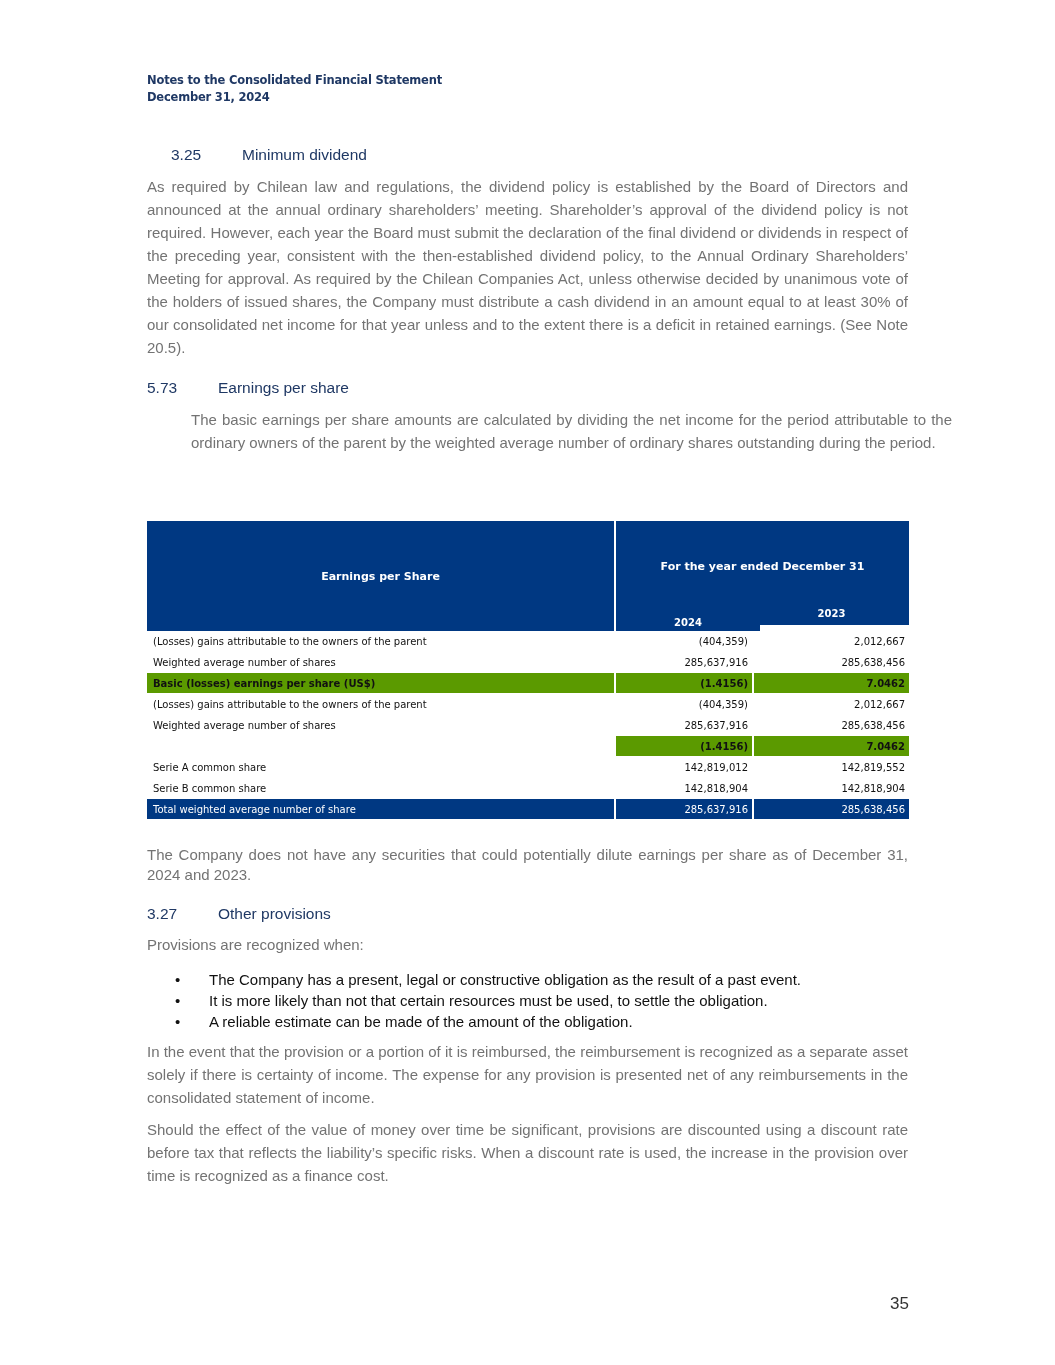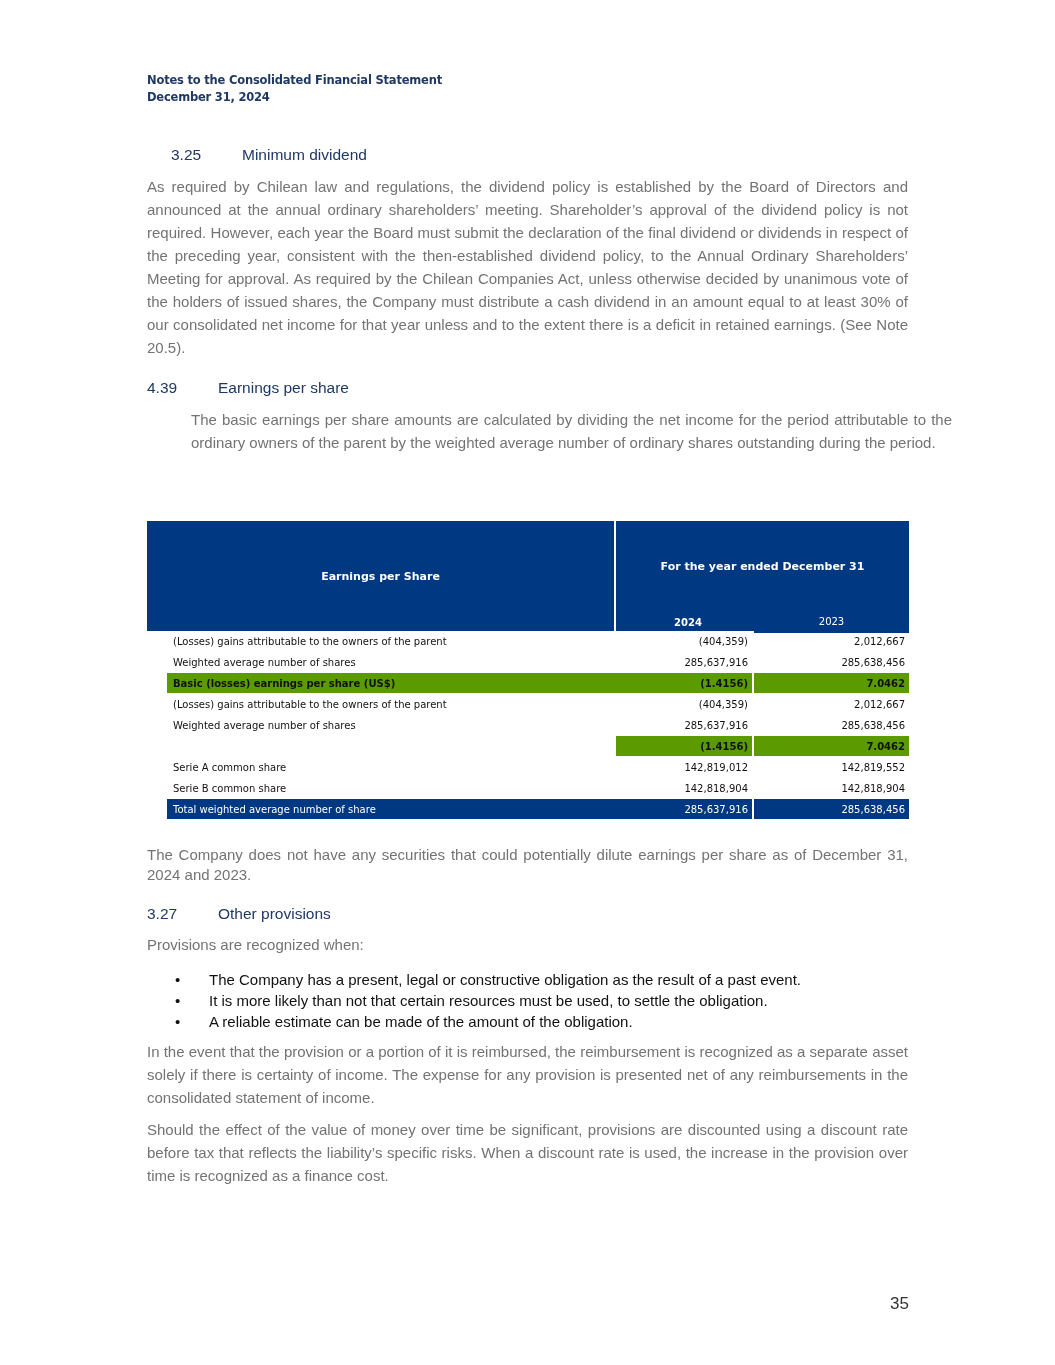--- a/index.html
+++ b/index.html
@@ -11,23 +11,23 @@
   .para { position: absolute; left: 147px; width: 761px; font-family: "Liberation Sans", sans-serif; font-size: 15px; color: #737373; line-height: 23px; text-align: justify; }
   .para.tight { line-height: 20px; }
   ul.bul { position: absolute; left: 147px; width: 761px; margin: 0; padding: 0; list-style: none; font-family: "Liberation Sans", sans-serif; font-size: 15px; color: #111; line-height: 21px; }
   ul.bul li { position: relative; padding-left: 62px; }
   ul.bul li .dot { position: absolute; left: 28px; top: 0; }
   .tbl { position: absolute; left: 147px; top: 521px; width: 762px; font-family: "DejaVu Sans", sans-serif; font-size: 10px; color: #111; }
   .tbl .head { position: relative; height: 110px; }
   .tbl .h-left { position: absolute; left: 0; top: 0; width: 467px; height: 110px; background: #003882; color: #fff; font-weight: bold; font-size: 11px; display: flex; align-items: center; justify-content: center; }
   .tbl .h-right { position: absolute; left: 469px; top: 0; width: 293px; height: 90px; background: #003882; color: #fff; font-weight: bold; font-size: 11px; display: flex; align-items: center; justify-content: center; padding-bottom: 8px; }
   .tbl .h-y1 { position: absolute; left: 469px; top: 92px; width: 144px; height: 18px; background: #003882; color: #fff; font-weight: bold; font-size: 10px; display: flex; align-items: center; justify-content: center; }
-  .tbl .h-y2 { position: absolute; left: 607px; top: 88px; width: 155px; height: 24px; background: #003882; color: #fff; font-weight: normal; font-size: 10px; display: flex; align-items: center; justify-content: center; }
+  .tbl .h-y2 { position: absolute; left: 607px; top: 80px; width: 155px; height: 24px; background: #003882; color: #fff; font-weight: bold; font-size: 10px; display: flex; align-items: center; justify-content: center; }
   .tbl .row { position: relative; height: 21px; }
-  .tbl .row .c0 { position: absolute; left: 0; top: 0; width: 461px; height: 20px; padding-left: 6px; display: flex; align-items: center; margin-left: 20px; }
+  .tbl .row .c0 { position: absolute; left: 0; top: 0; width: 461px; height: 20px; padding-left: 6px; display: flex; align-items: center; }
   .tbl .row .c1 { position: absolute; left: 469px; top: 0; width: 132px; height: 20px; padding-right: 4px; display: flex; align-items: center; justify-content: flex-end; }
   .tbl .row .c2 { position: absolute; left: 607px; top: 0; width: 151px; height: 20px; padding-right: 4px; display: flex; align-items: center; justify-content: flex-end; }
   .tbl .row.green .c0, .tbl .row.green .c1, .tbl .row.green .c2 { background: #5b9a00; font-weight: bold; color: #111; }
   .tbl .row.blue .c0, .tbl .row.blue .c1, .tbl .row.blue .c2 { background: #003882; font-weight: normal; color: #fff; }
   .pgnum { position: absolute; left: 890px; top: 1294px; font-family: "Liberation Sans", sans-serif; font-size: 17px; color: #333; }
 </style>
 </head>
 <body>
 
 <div class="page">
@@ -36,21 +36,21 @@
     <div>Notes to the Consolidated Financial Statement</div>
     <div>December 31, 2024</div>
   </div>
 
   <div class="sec" style="top:146px;margin-left:24px;">
     <span class="num">3.25</span><span>Minimum dividend</span>
   </div>
   <div class="para" style="top:175px;">As required by Chilean law and regulations, the dividend policy is established by the Board of Directors and announced at the annual ordinary shareholders’ meeting. Shareholder’s approval of the dividend policy is not required. However, each year the Board must submit the declaration of the final dividend or dividends in respect of the preceding year, consistent with the then-established dividend policy, to the Annual Ordinary Shareholders’ Meeting for approval. As required by the Chilean Companies Act, unless otherwise decided by unanimous vote of the holders of issued shares, the Company must distribute a cash dividend in an amount equal to at least 30% of our consolidated net income for that year unless and to the extent there is a deficit in retained earnings. (See Note 20.5).</div>
 
   <div class="sec" style="top:379px;">
-    <span class="num">4.39</span><span>Earnings per share</span>
+    <span class="num">5.73</span><span>Earnings per share</span>
   </div>
   <div class="para" style="top:408px;margin-left:44px;">The basic earnings per share amounts are calculated by dividing the net income for the period attributable to the ordinary owners of the parent by the weighted average number of ordinary shares outstanding during the period.</div>
 
   <div class="tbl">
     <div class="head">
       <div class="h-left">Earnings per Share</div>
       <div class="h-right">For the year ended December 31</div>
       <div class="h-y1">2024</div>
       <div class="h-y2">2023</div>
     </div>

